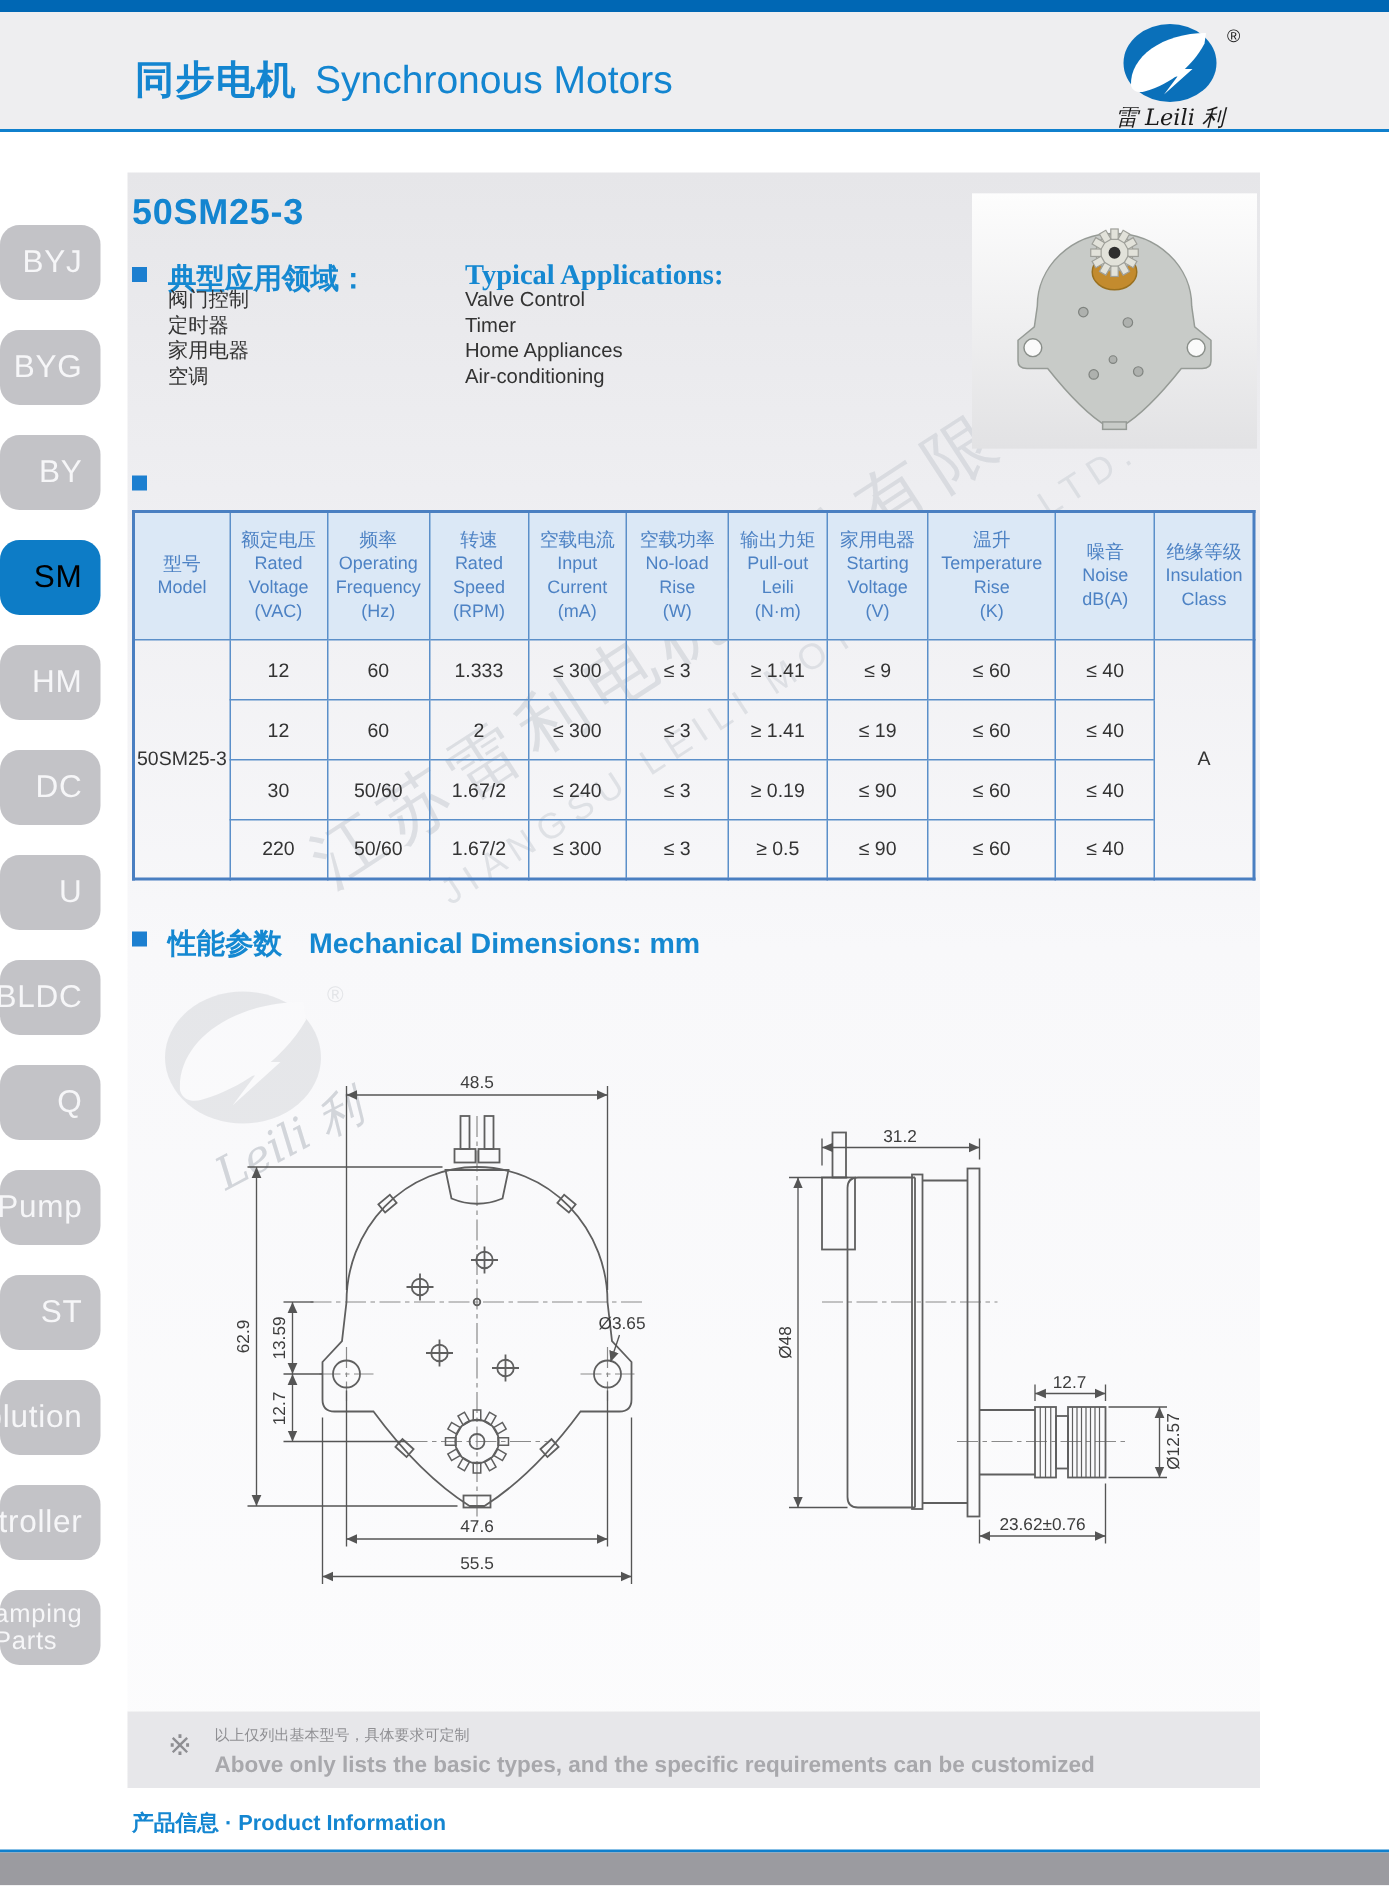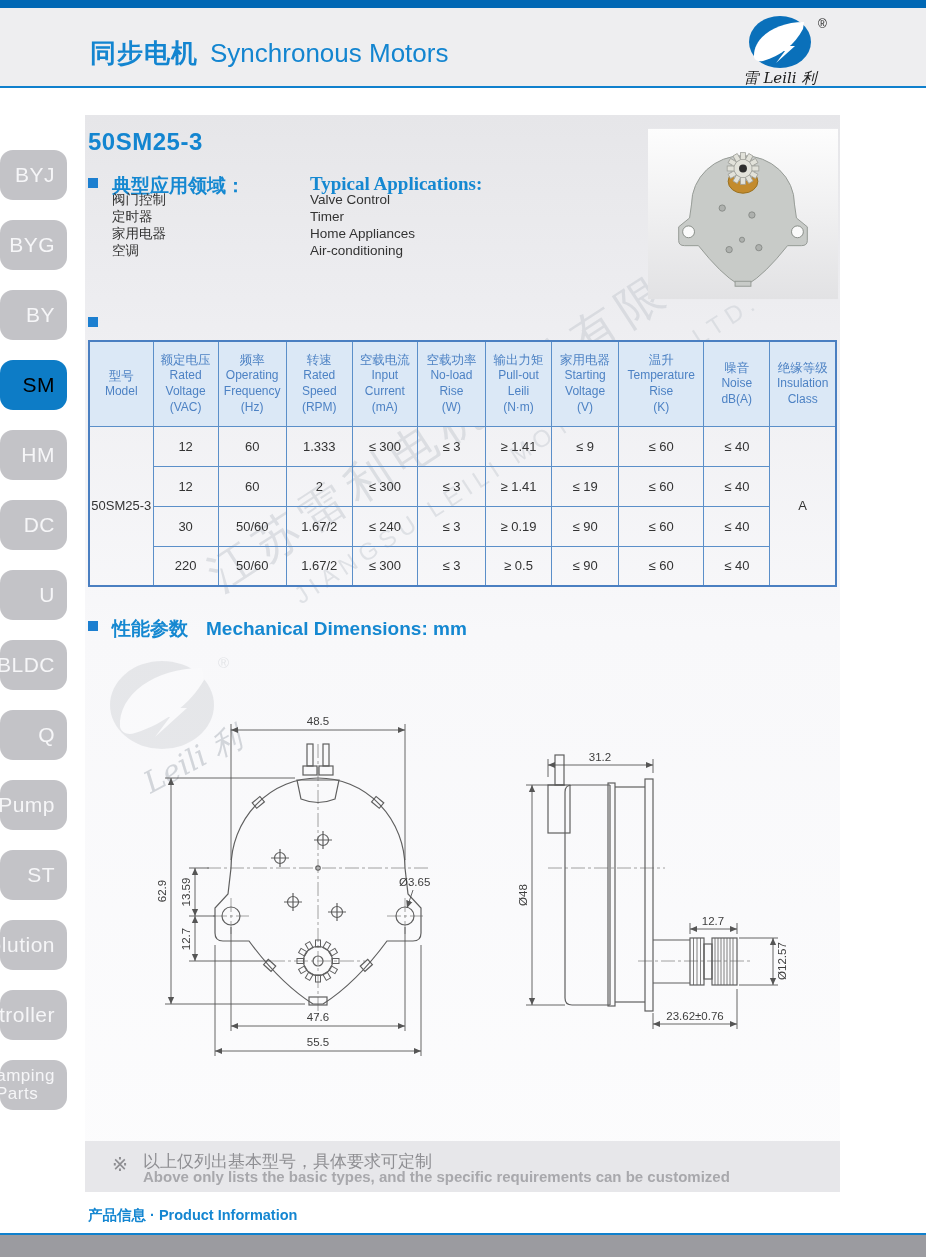--- a/index.html
+++ b/index.html
@@ -56,21 +56,21 @@
                    transform-origin:0 50%; opacity:.55; pointer-events:none; }
   .wm-zh { font-size:46px; letter-spacing:8px; color:#c9cdd3; white-space:nowrap; }
   .wm-en { font-size:24px; letter-spacing:6px; color:#cdd1d7; white-space:nowrap; margin-top:16px; margin-left:60px; }
   .wm-logo { position:absolute; left:15px; top:535px; width:135px; height:115px; opacity:.5; pointer-events:none; }
   .wm-script { position:absolute; left:55px; top:625px; transform:rotate(-28deg); font-family:"DejaVu Serif",serif;
                font-style:italic; font-size:30px; color:#c9cdd3; opacity:.8; pointer-events:none; white-space:nowrap; }
 
   
   .note-band { position:absolute; left:0; top:1026px; width:755px; height:51px; background:#e7e7ea; }
   .note-mark { position:absolute; left:27px; top:12px; font-size:19px; color:#8e8e92; }
-  .note-zh { position:absolute; left:58px; top:9px; font-size:17px; color:#8f8f93; }
+  .note-zh { position:absolute; left:58px; top:9px; font-size:10px; color:#8f8f93; }
   .note-en { position:absolute; left:58px; top:27px; font-size:15px; color:#a8a8ac;font-weight:bold; }
 
   .footer-label { position:absolute; left:88px; top:1206px; font-size:14.5px; font-weight:bold; color:#1486d1; }
   .footer-rule { position:absolute; left:0; top:1233px; width:926px; height:2px; background:#1080cd; }
   .footer-bar { position:absolute; left:0; top:1235px; width:926px; height:22px; background:#9b9ba0; }
 
   .corner { position:absolute; left:0; top:1153px; width:215px; height:104px; }
   .corner .gray  { position:absolute; inset:0; background:#b8b8bc; clip-path:polygon(0 8%,100% 100%,0 100%); }
   .corner .white { position:absolute; inset:0; background:#fdfdfd; clip-path:polygon(0 30%,86% 100%,0 100%); }
   .corner .blue  { position:absolute; inset:0; background:#1176c0; clip-path:polygon(0 38%,78% 100%,0 100%); }

